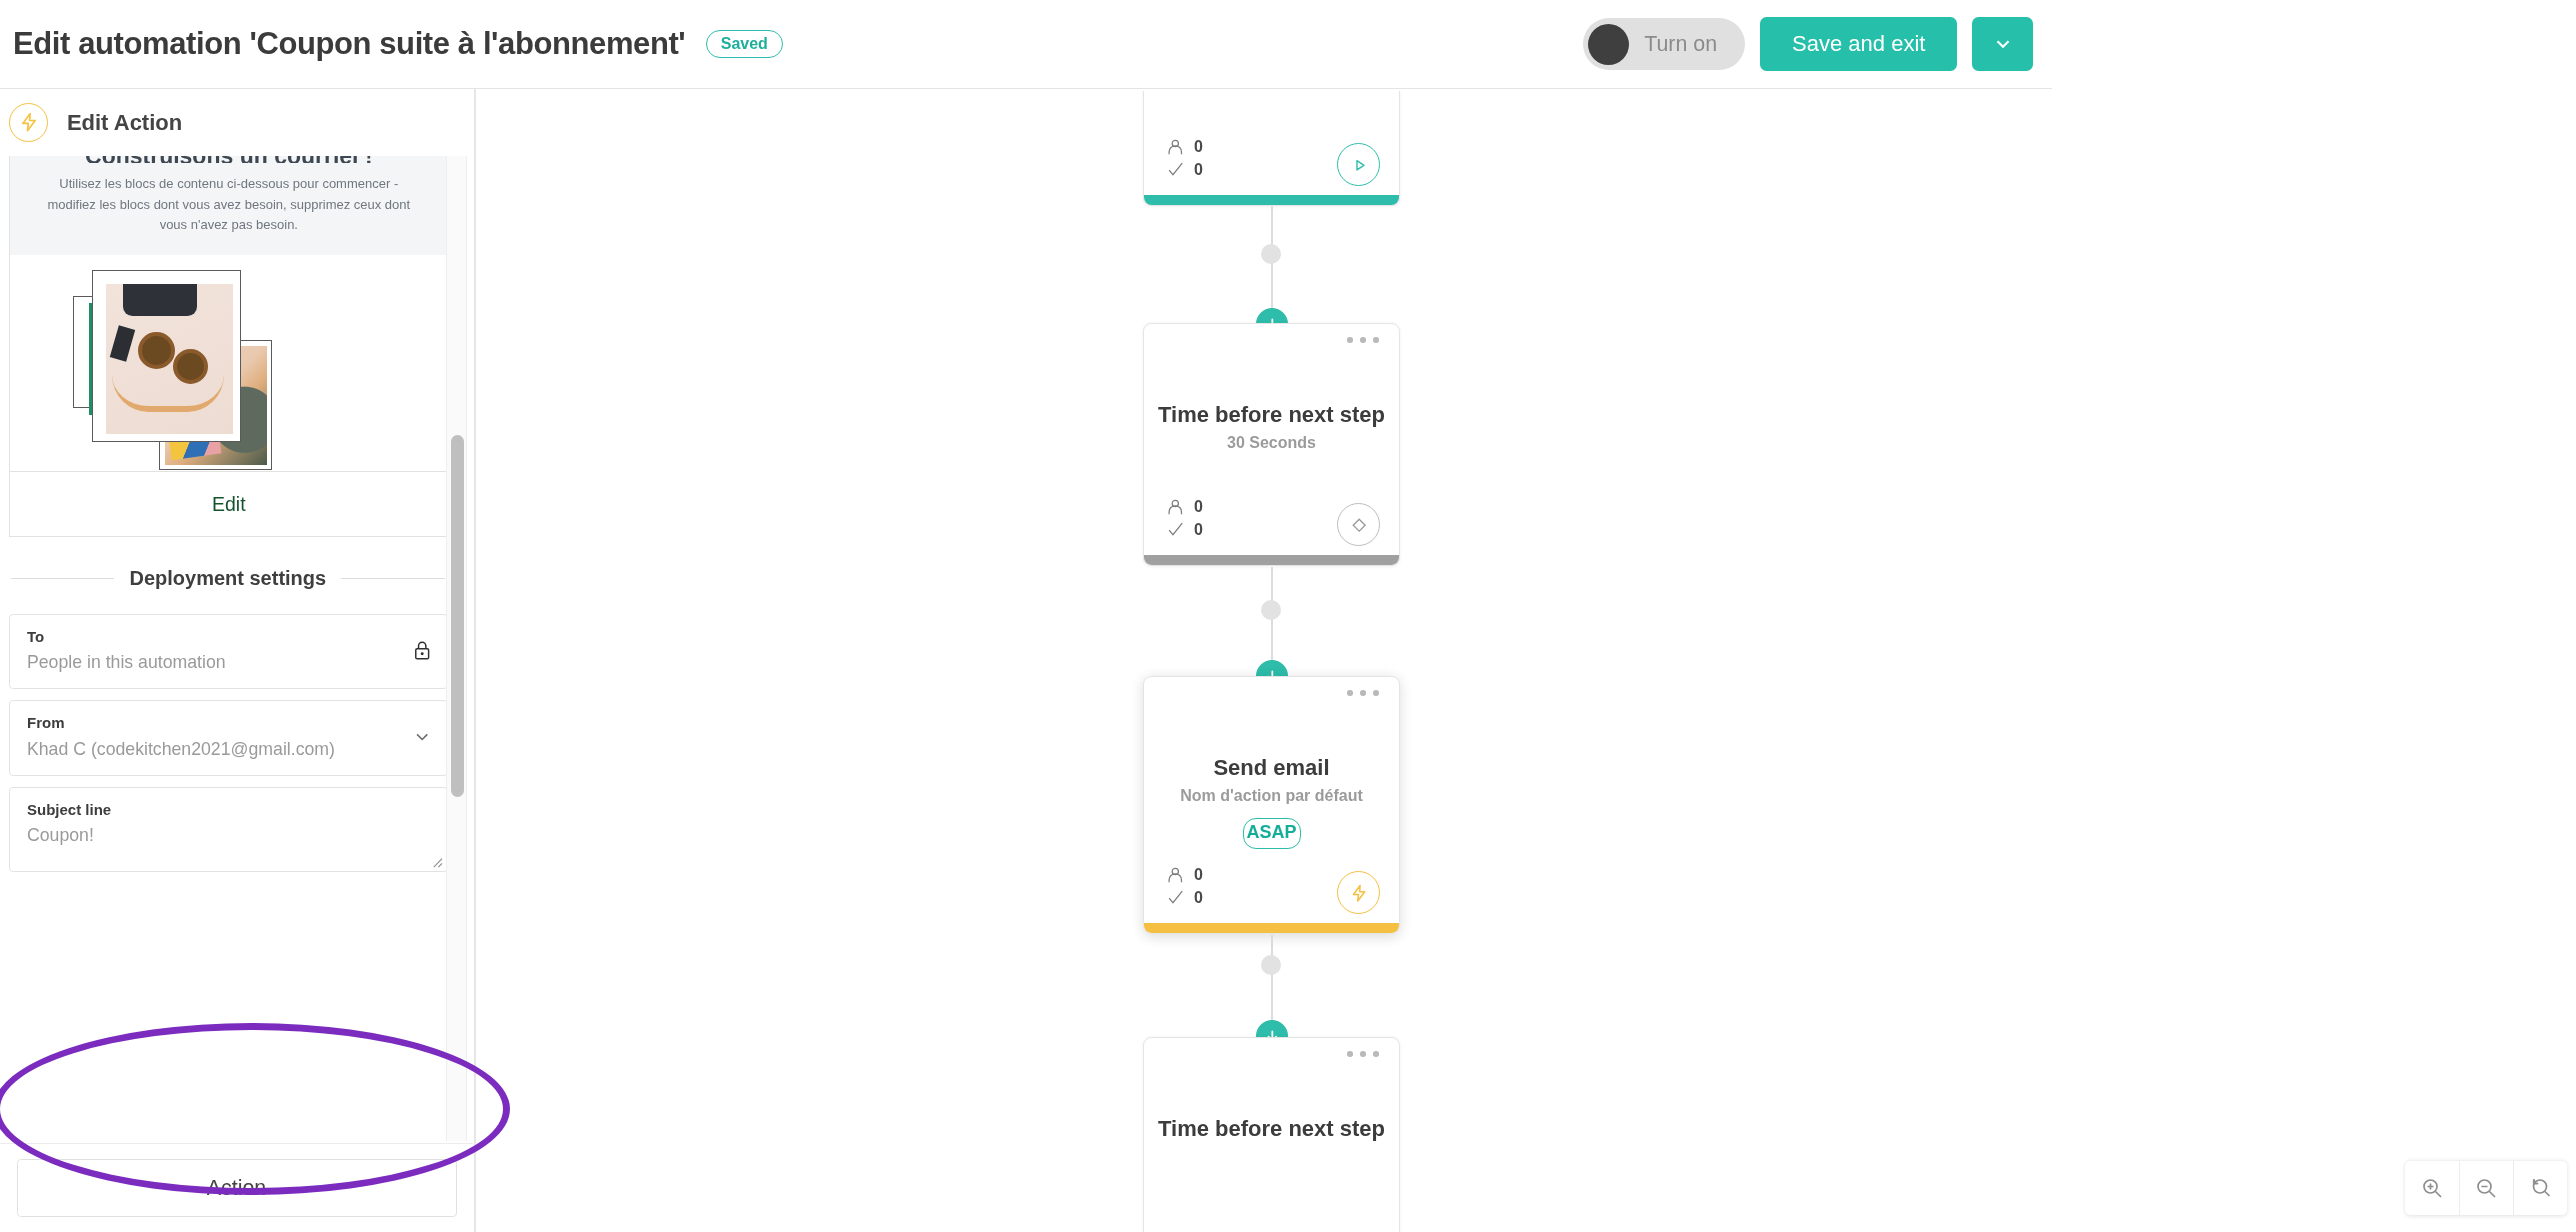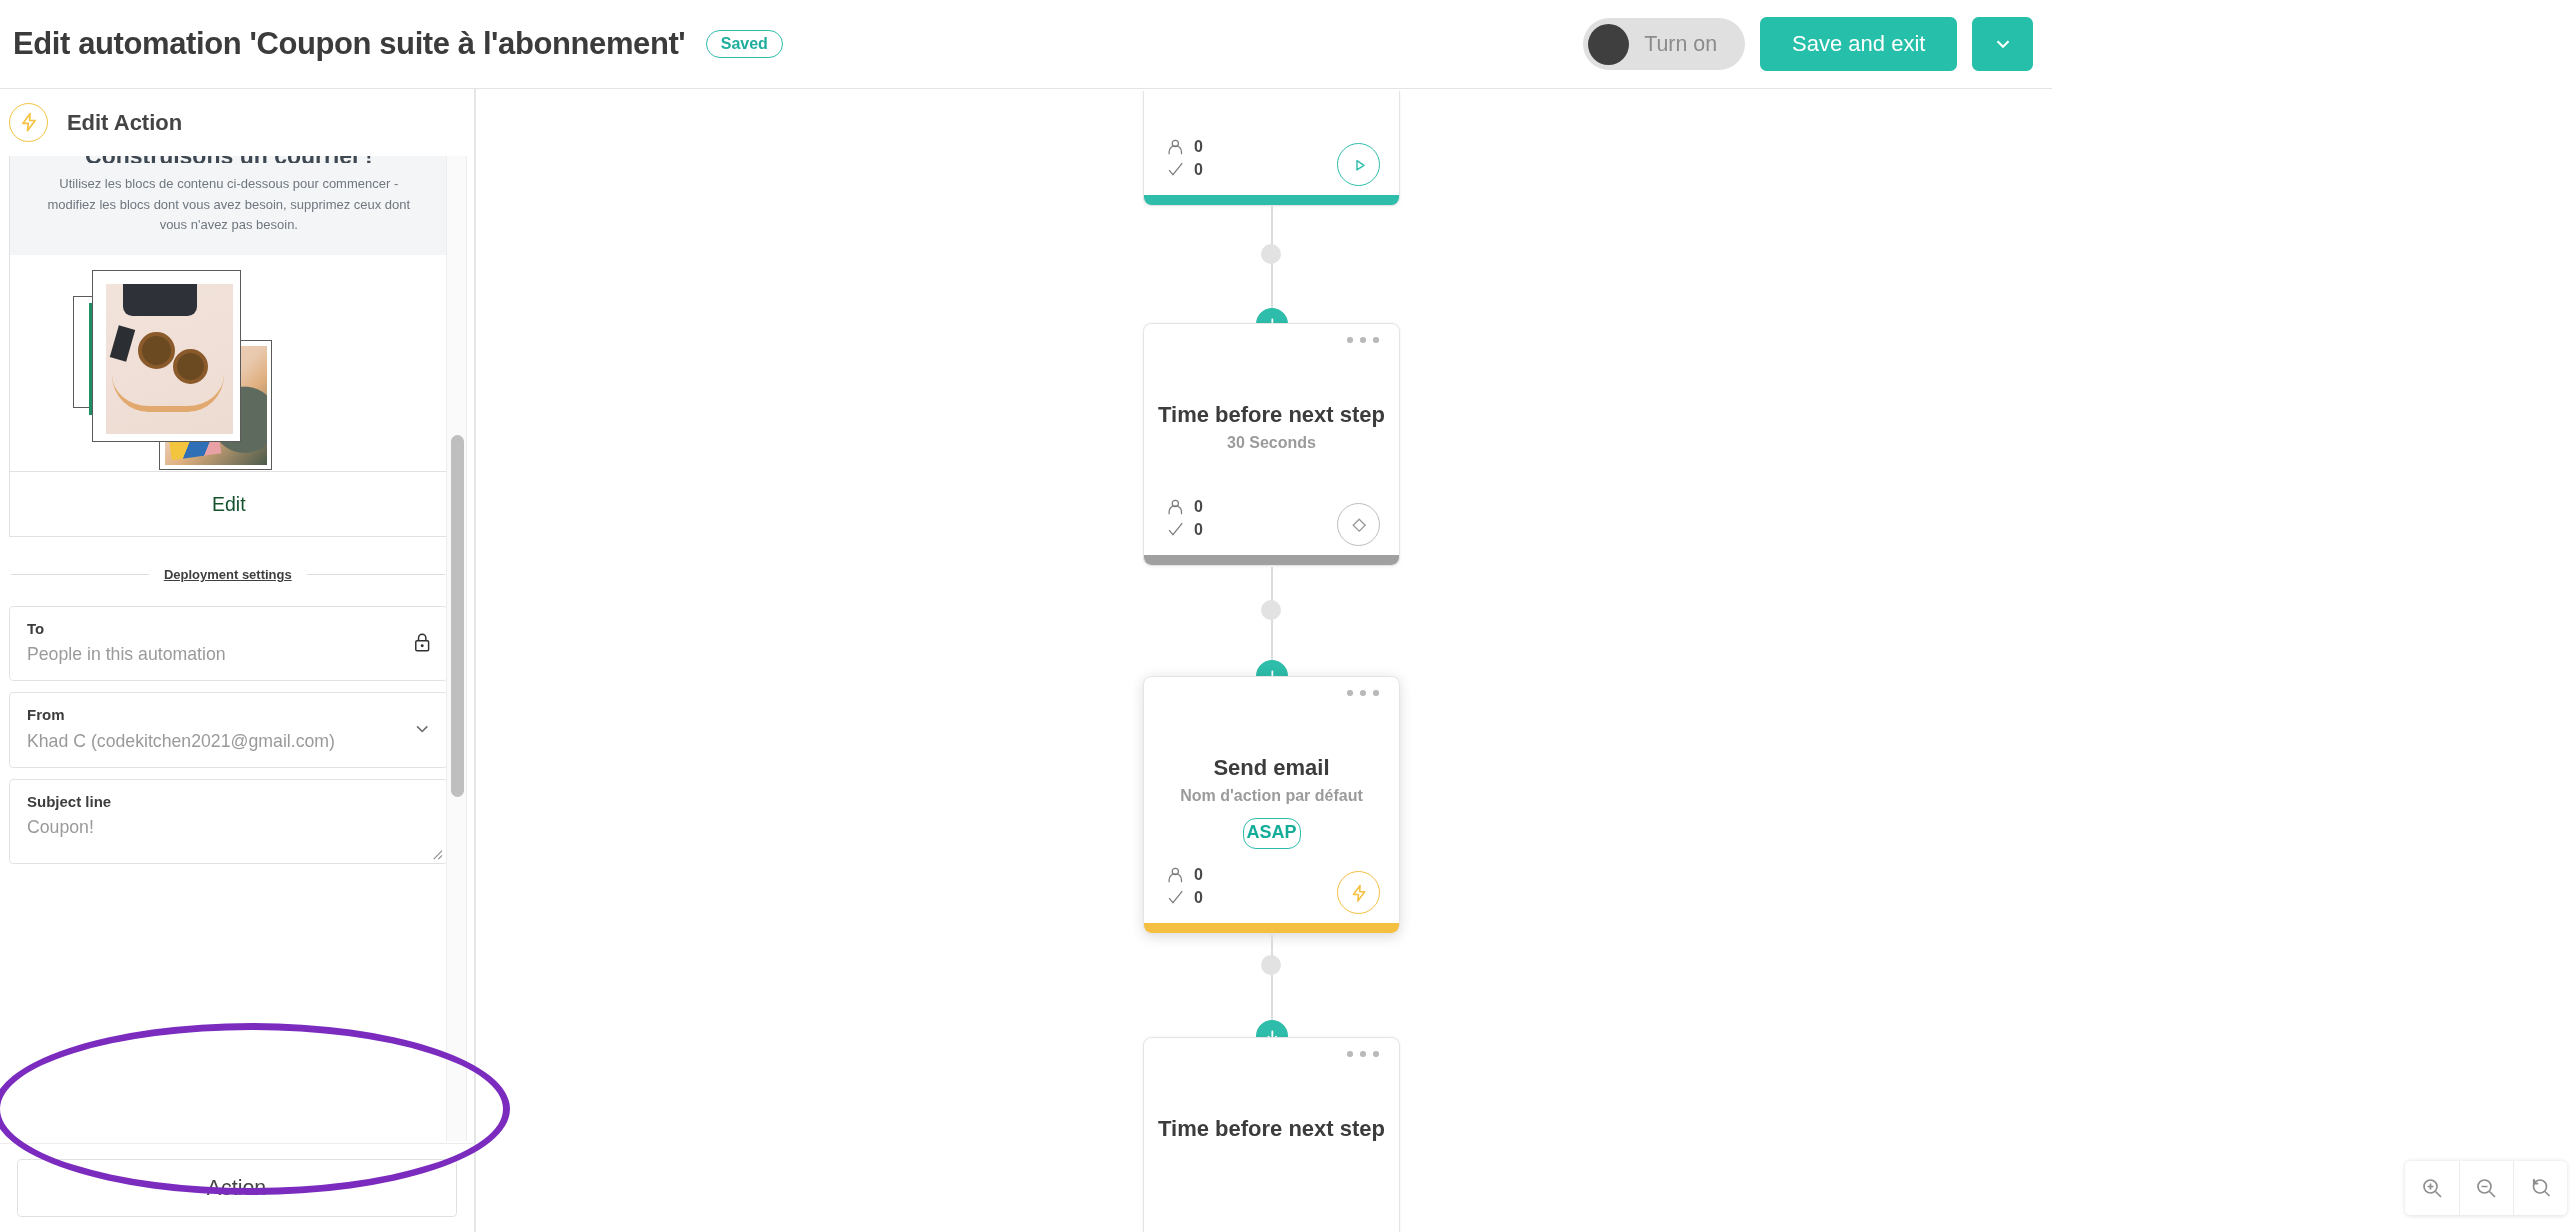--- a/index.html
+++ b/index.html
@@ -162,21 +162,21 @@
   .email-actions button {
     flex: 1; background: #fff; border: none; cursor: pointer;
     font-family: inherit; font-size: 19.5px; color: #14532d;
     padding: 20.4px 0;
   }
   .email-actions button + button { border-left: 0.9px solid #e2e2e2; }
 
   .divider-label {
     display: flex; align-items: center; gap: 15px;
     margin: 30px 20.4px 24px 11px;
-    font-size: 13px; font-weight: bold; color: #3f3f3f; text-decoration: underline;
+    font-size: 20px; font-weight: bold; color: #3f3f3f;
   }
   .divider-label::before, .divider-label::after {
     content: ""; flex: 1; height: 0.9px; background: #dcdcdc;
   }
 
   .field {
     position: relative;
     margin: 0 16.7px 11px 9.3px;
     border: 0.9px solid #e2e2e2; border-radius: 4.6px;
     background: #fff; padding: 13px 48px 15px 16.7px;

